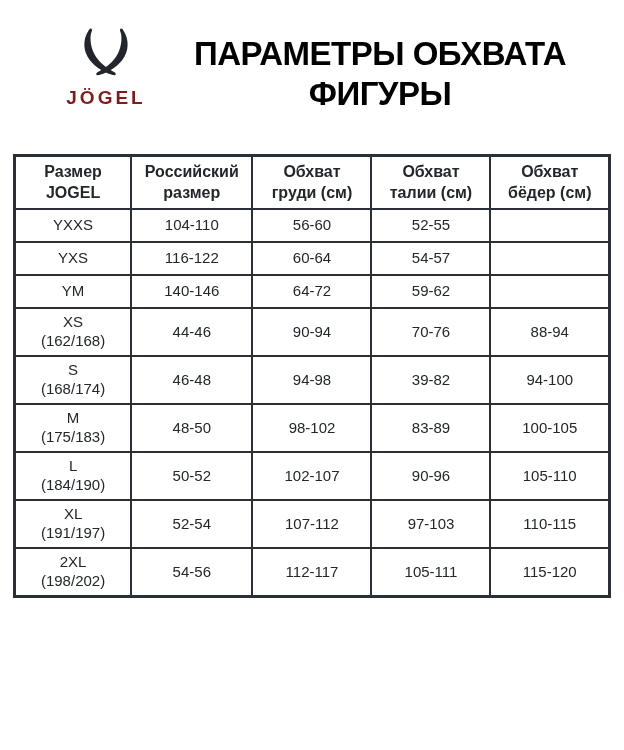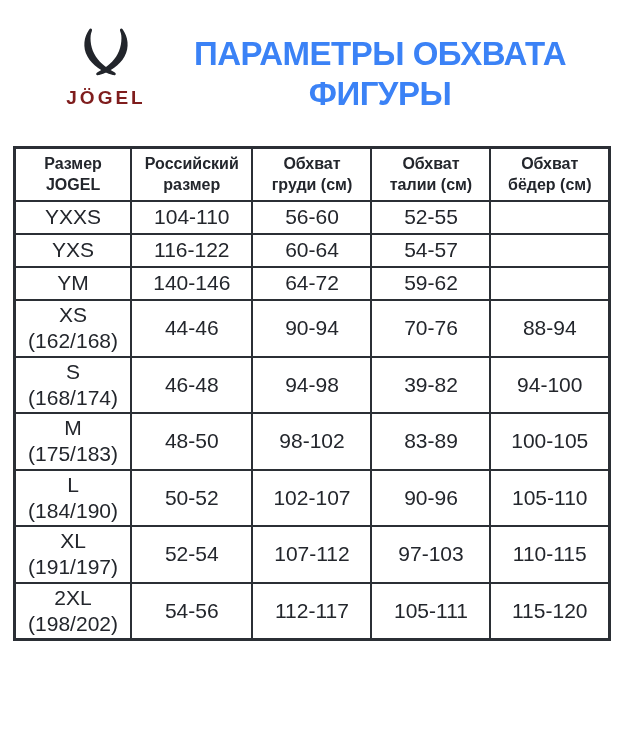--- a/index.html
+++ b/index.html
@@ -15,35 +15,35 @@
   }
   .logo{width:112px;flex:0 0 112px;text-align:center;padding-top:12px;}
   .logo svg{width:62px;height:56px;display:block;margin:0 auto;}
   .logo-text{
     font-weight:700;font-size:19px;letter-spacing:3px;
     margin-top:5px;color:#7f1d1d;
   }
   .title{
     flex:1;text-align:center;margin:20px 0 0 0;
     font-size:33px;font-weight:700;line-height:1.2;
-    letter-spacing:-0.5px;color:#3b82f6;
+    letter-spacing:-0.5px;color:#000000;
   }
   .title span{display:block;}
   table{
     border-collapse:collapse;table-layout:fixed;
-    width:598px;margin:0 13px;
+    width:598px;margin:8px 13px;
     border:3px solid #2b2f35;
   }
   th,td{
     border:2px solid #2b2f35;
     text-align:center;vertical-align:middle;
     white-space:pre-line;padding:1px 2px;
   }
   th{font-size:16px;font-weight:700;height:49px;line-height:1.3;}
-  td{font-size:21px;line-height:1.25;}
+  td{font-size:15px;line-height:1.25;}
   tr.row-youth td{height:29px;}
   tr.row-adult td{height:44px;}
   col.c1{width:19.6%;} col.c2{width:20.4%;} col.c3{width:20%;}
   col.c4{width:20%;} col.c5{width:20%;}
 </style>
 </head>
 <body>
 
 <div class="page">
 

